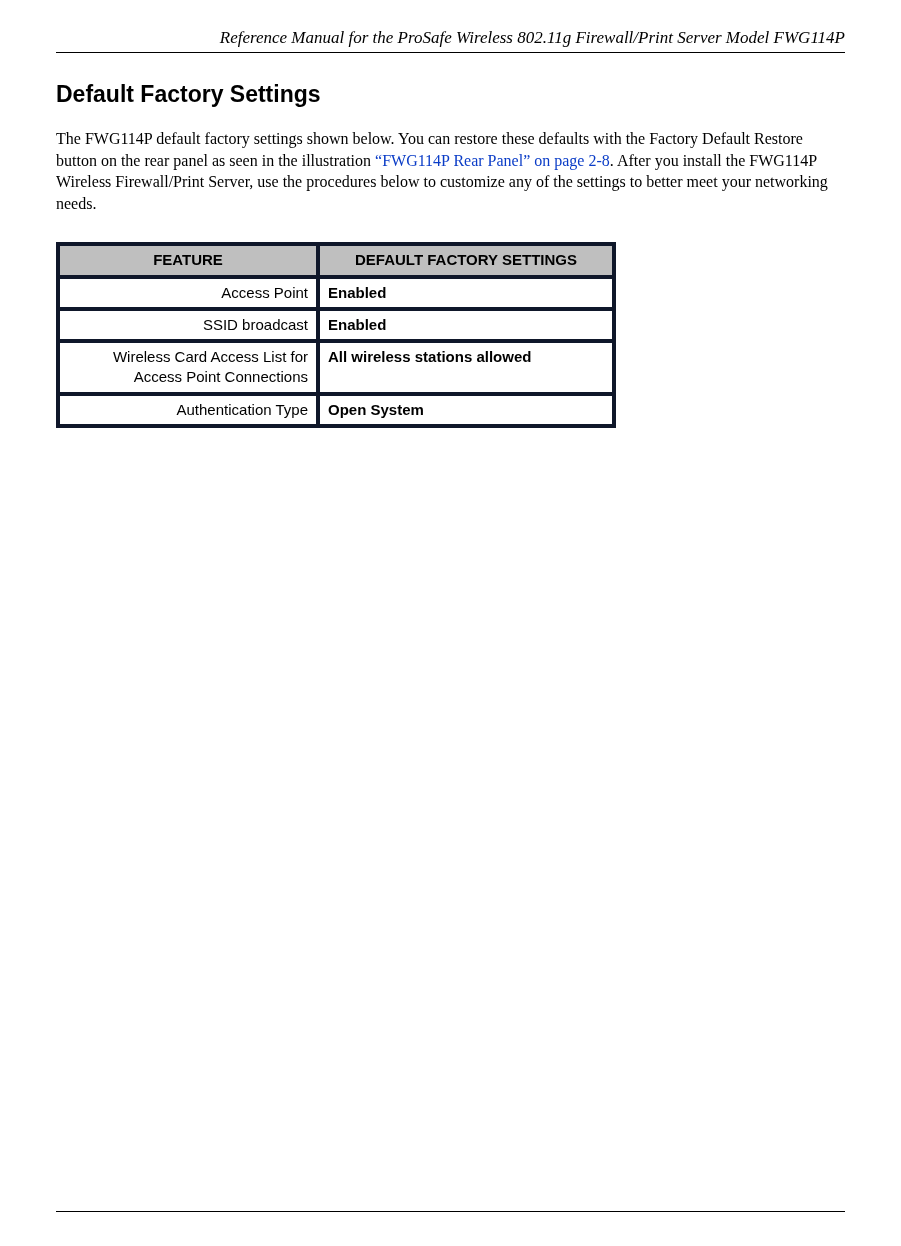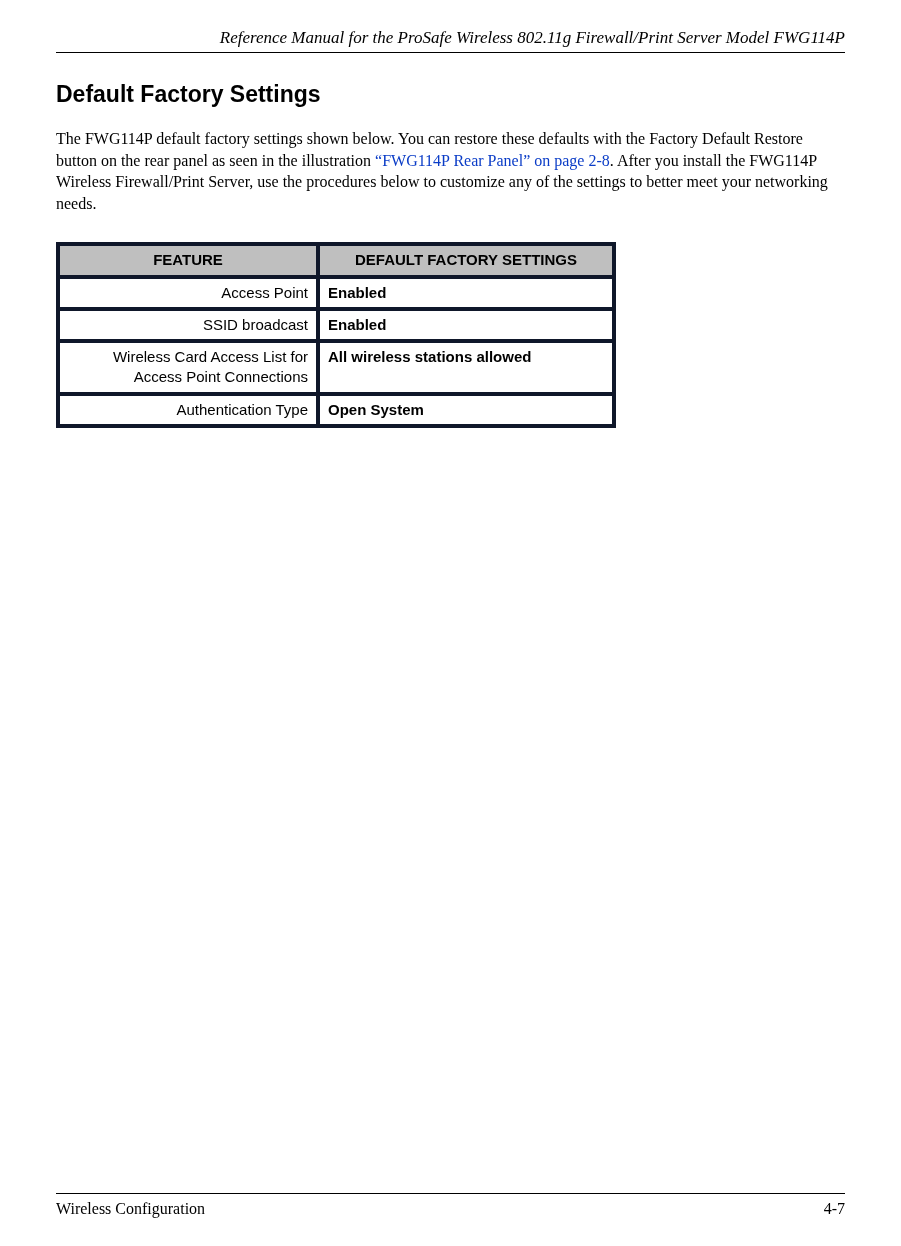--- a/index.html
+++ b/index.html
@@ -130,17 +130,13 @@
       <tr>
         <td class="feature">Authentication Type</td>
         <td class="value">Open System</td>
       </tr>
     </tbody>
   </table>
 </div>
 
 <div class="footer">
   <hr class="footer-rule">
-  <div class="footer-row">
-    <span>Wireless Configuration</span>
-    <span>4-7</span>
-  </div>
 </div>
 
 </body></html>

